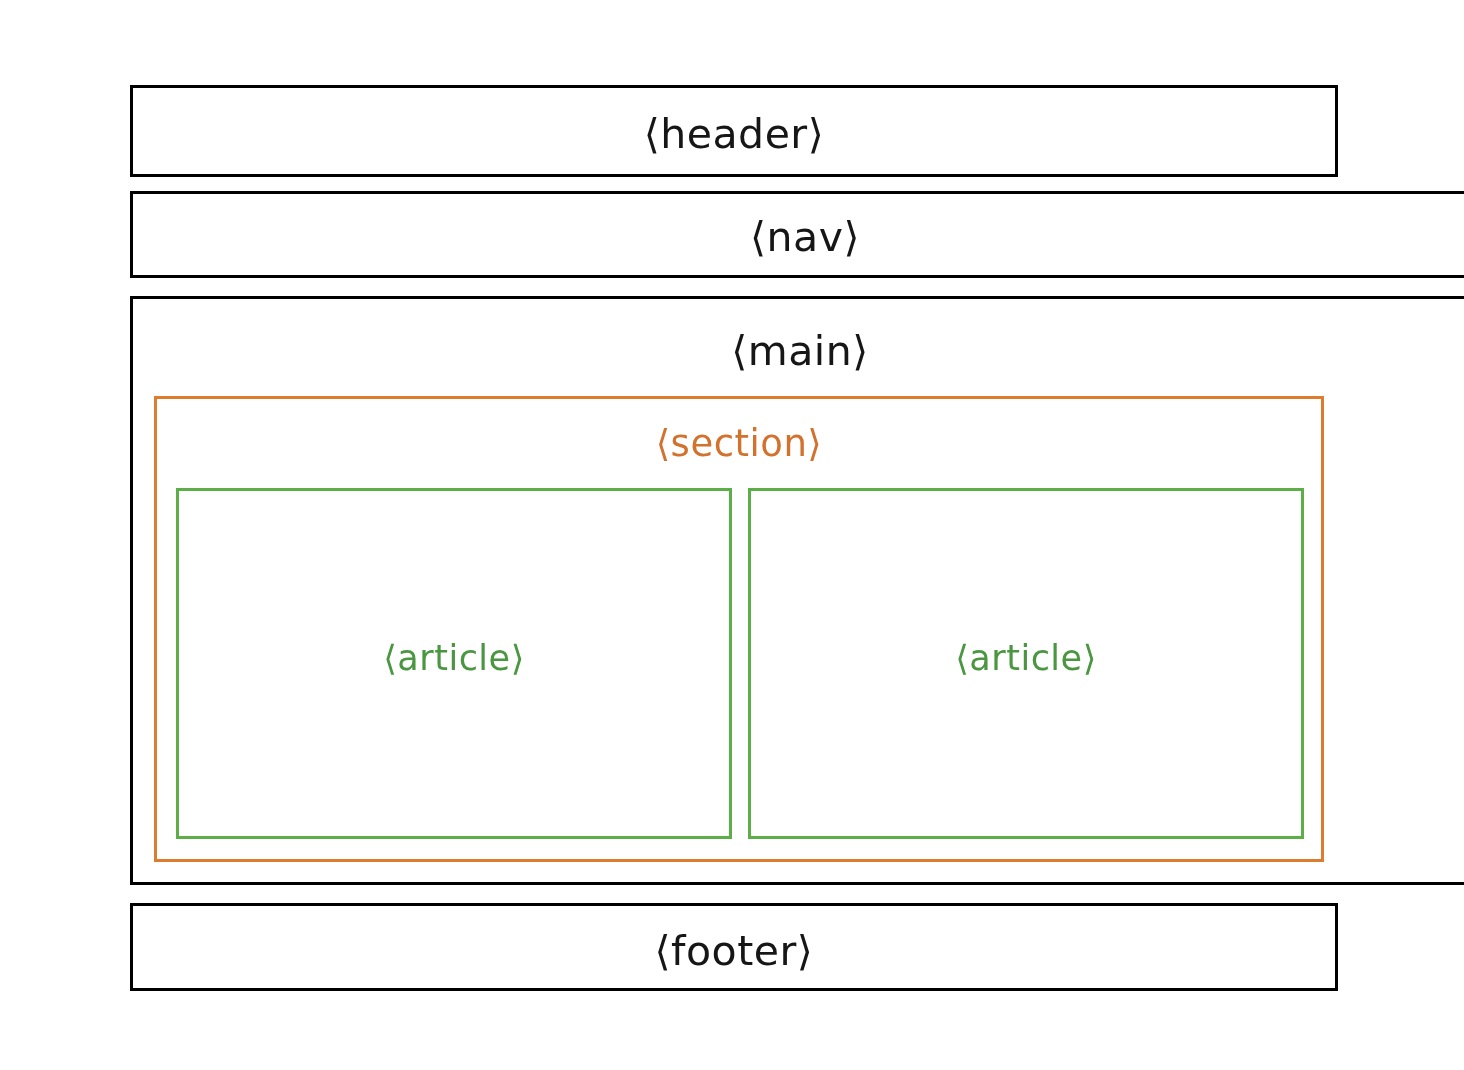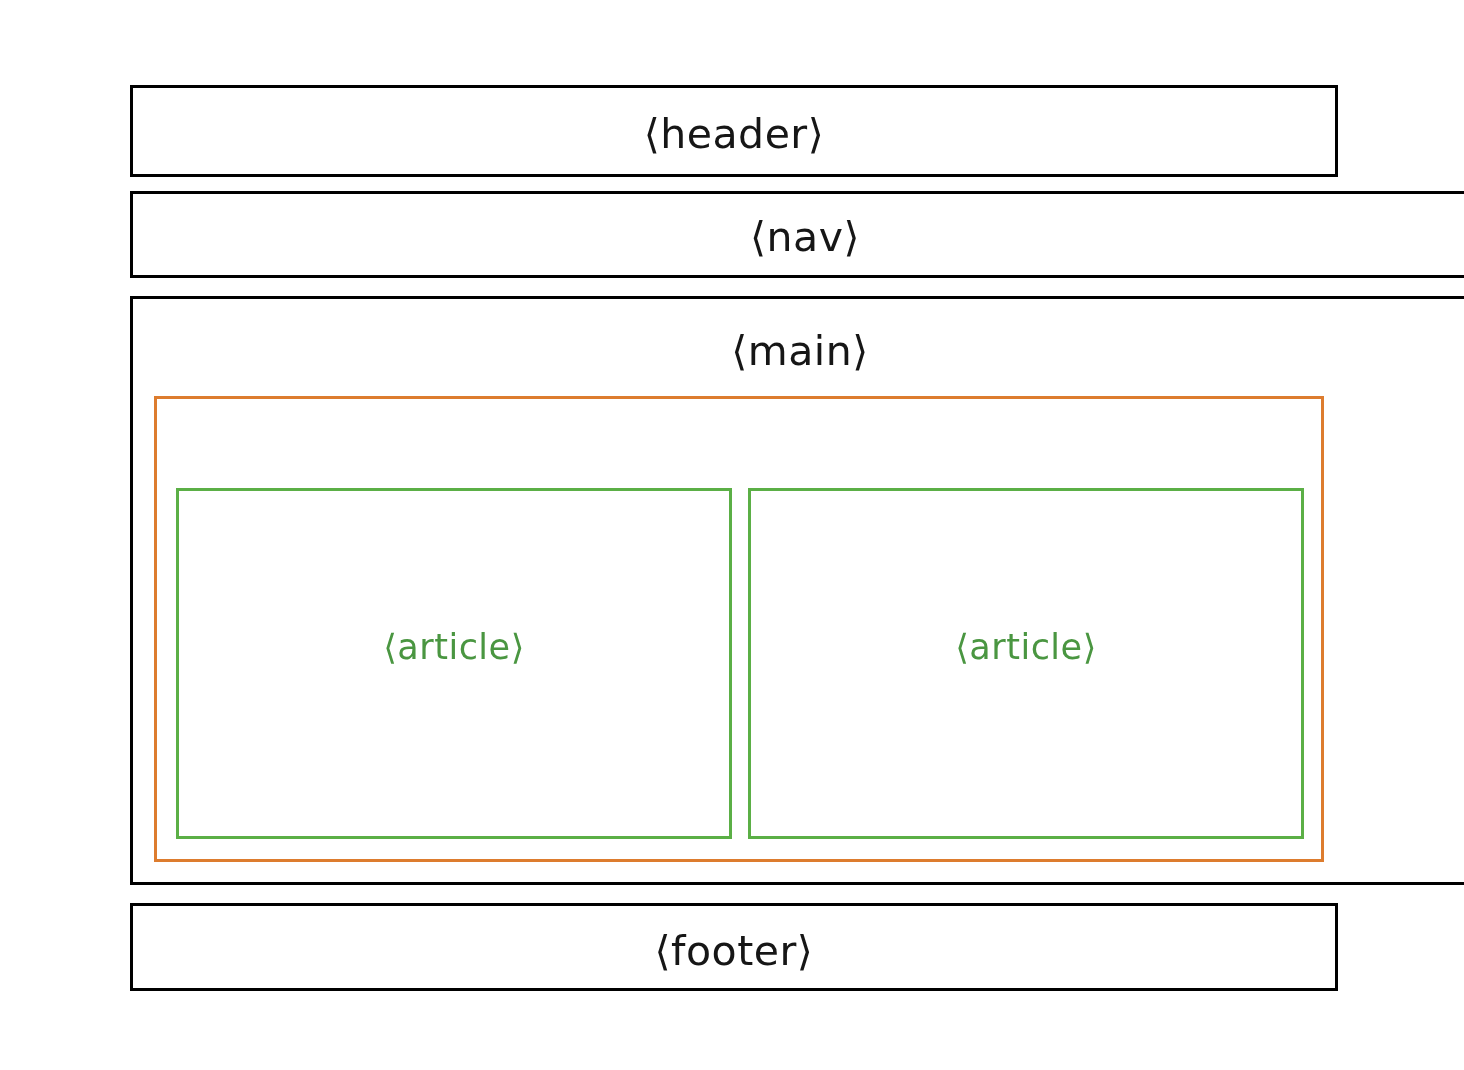--- a/index.html
+++ b/index.html
@@ -104,21 +104,21 @@
   .article-box {
     position: absolute;
     top: 0;
     width: 556px;
     height: 351px;
   }
   #article-1 { left: 0px; }
   #article-2 { left: 572px; }
 
   .article-box .label {
-    top: 136px;
+    top: 147px;
     font-size: 35px;
   }
 
   #footer-box {
     left: 130px;  top: 903px;
     width: 1208px; height: 88px;
   }
   #footer-box .label {
     top: 21px;
     font-size: 41px;
@@ -134,20 +134,21 @@
   </div>
 
   <div class="box box-black" id="nav-box">
     <div class="label label-black">⟨nav⟩</div>
   </div>
 
   <div class="box box-black" id="main-box">
     <div class="label label-black">⟨main⟩</div>
 
     <div class="box box-orange" id="section-box">
+      <div class="label label-orange">⟨section⟩</div>
 
       <div id="articles-row">
 
         <div class="box box-green article-box" id="article-1">
           <div class="label label-green">⟨article⟩</div>
         </div>
 
         <div class="box box-green article-box" id="article-2">
           <div class="label label-green">⟨article⟩</div>
         </div>

